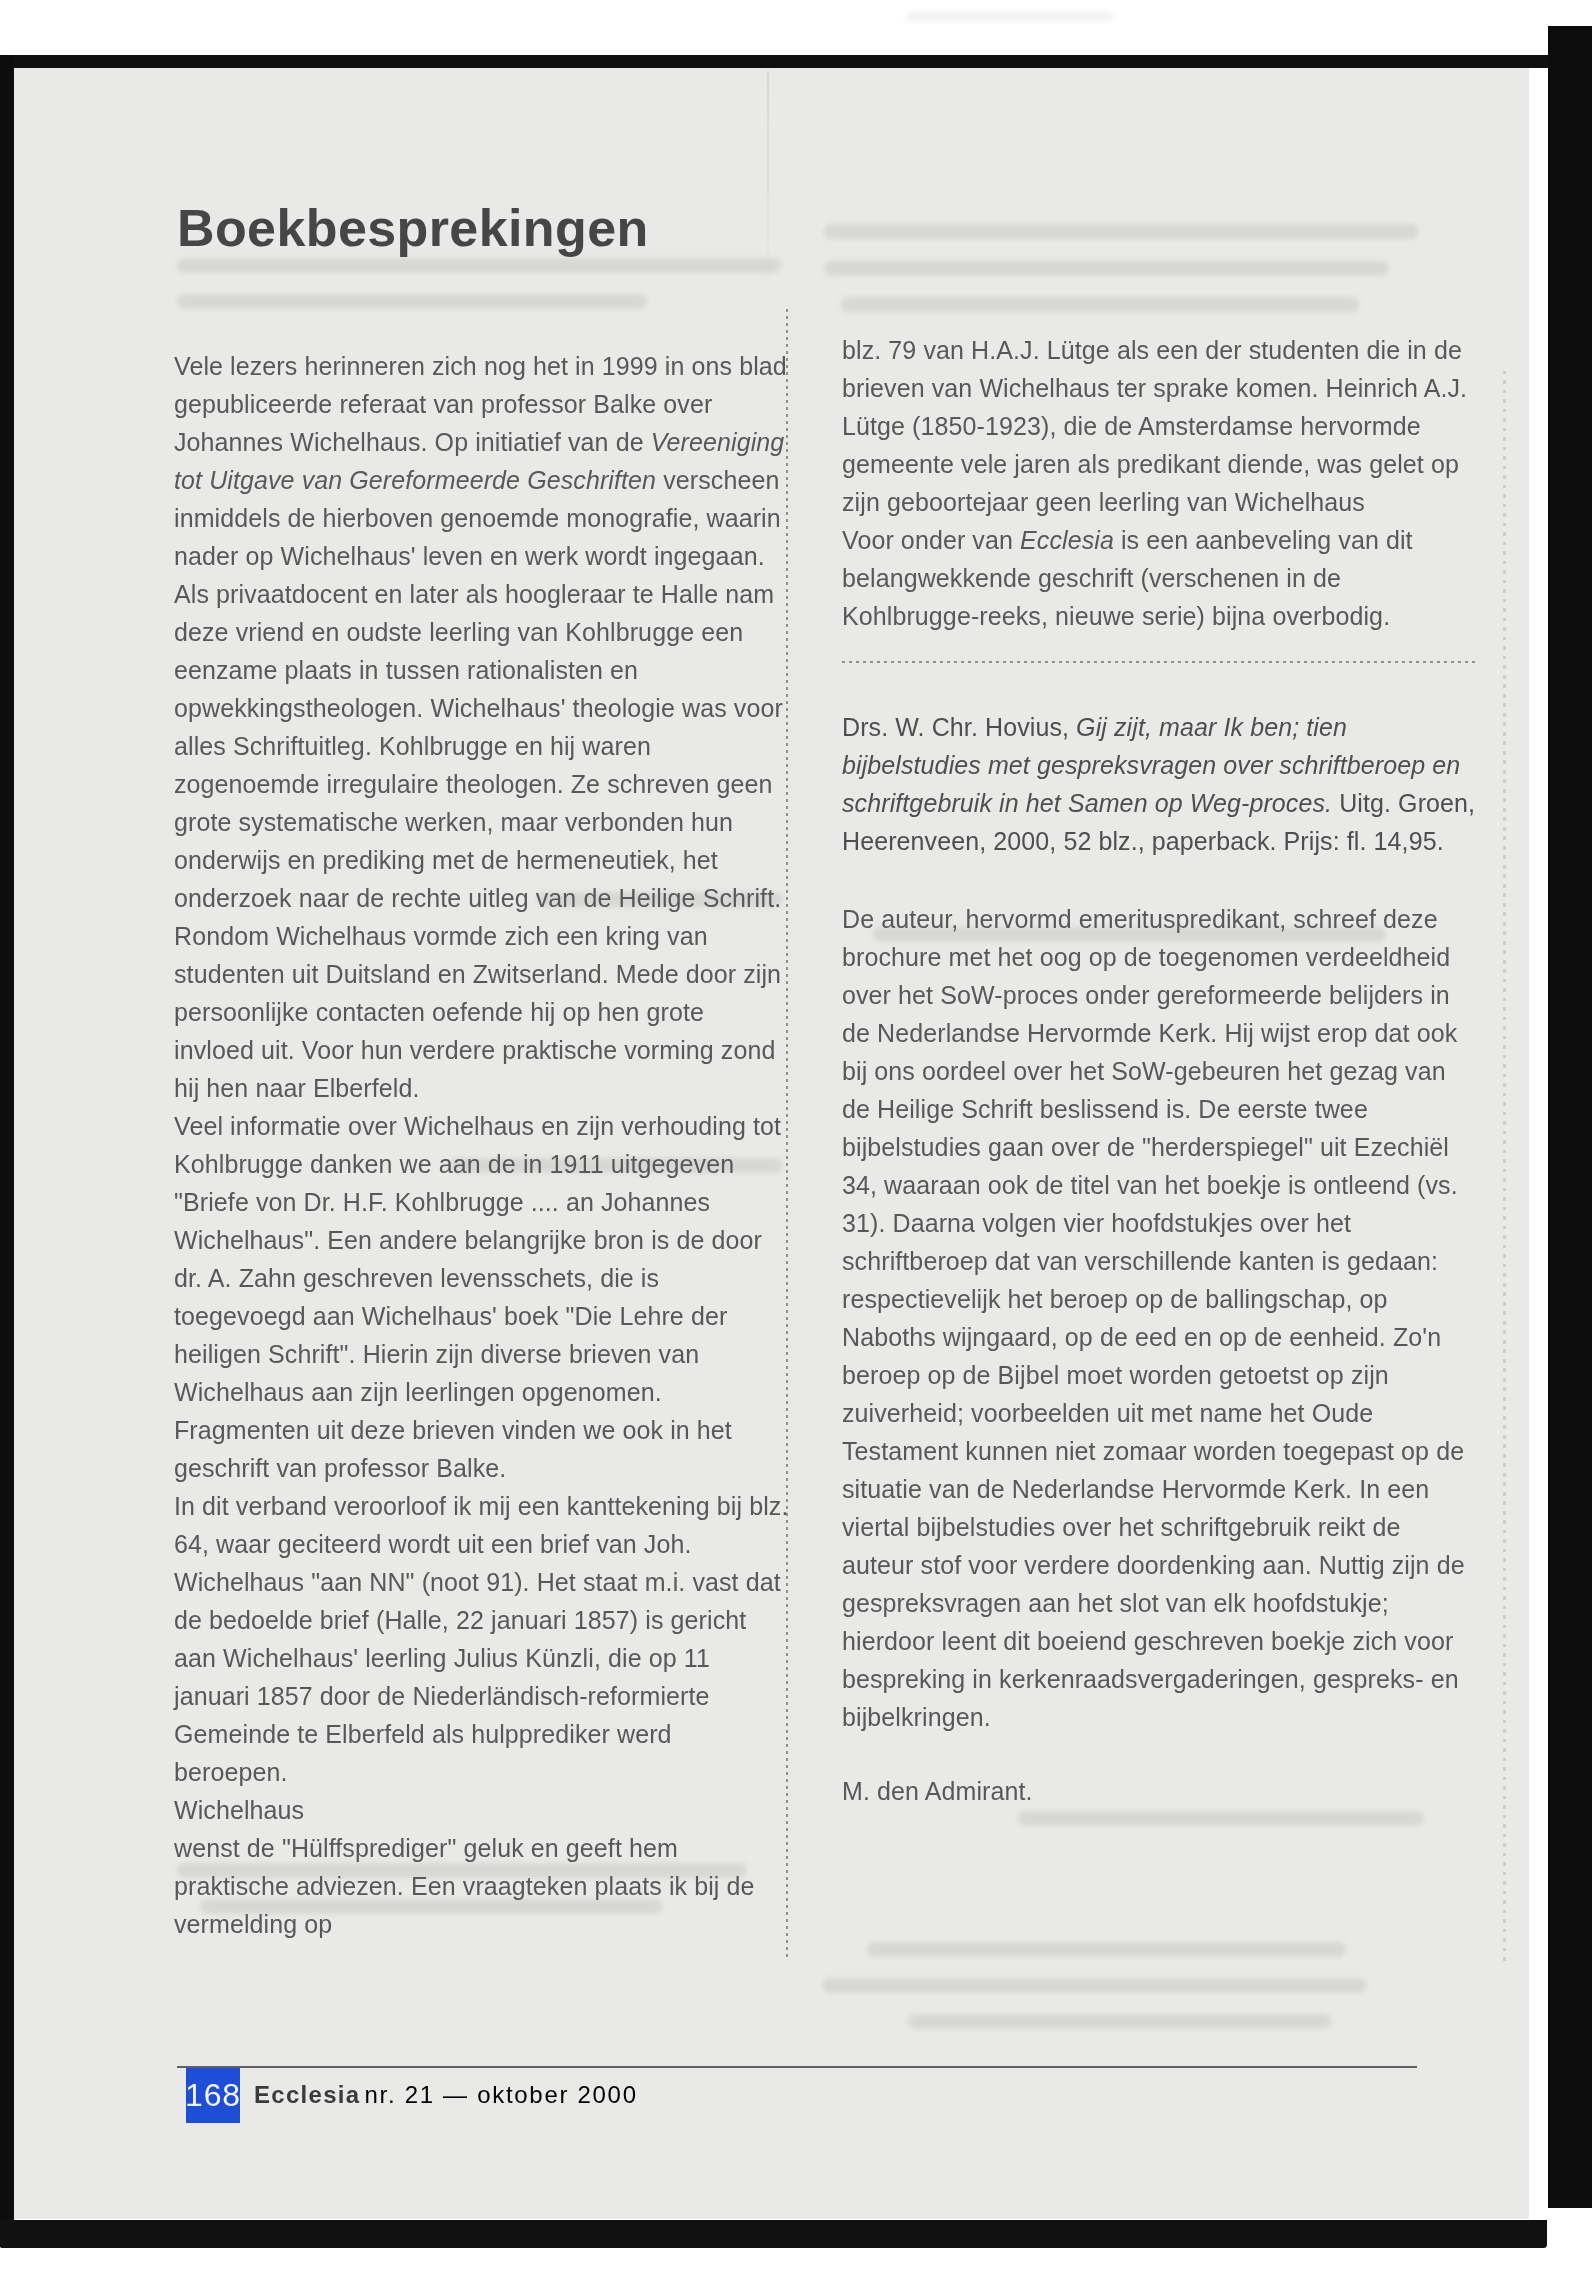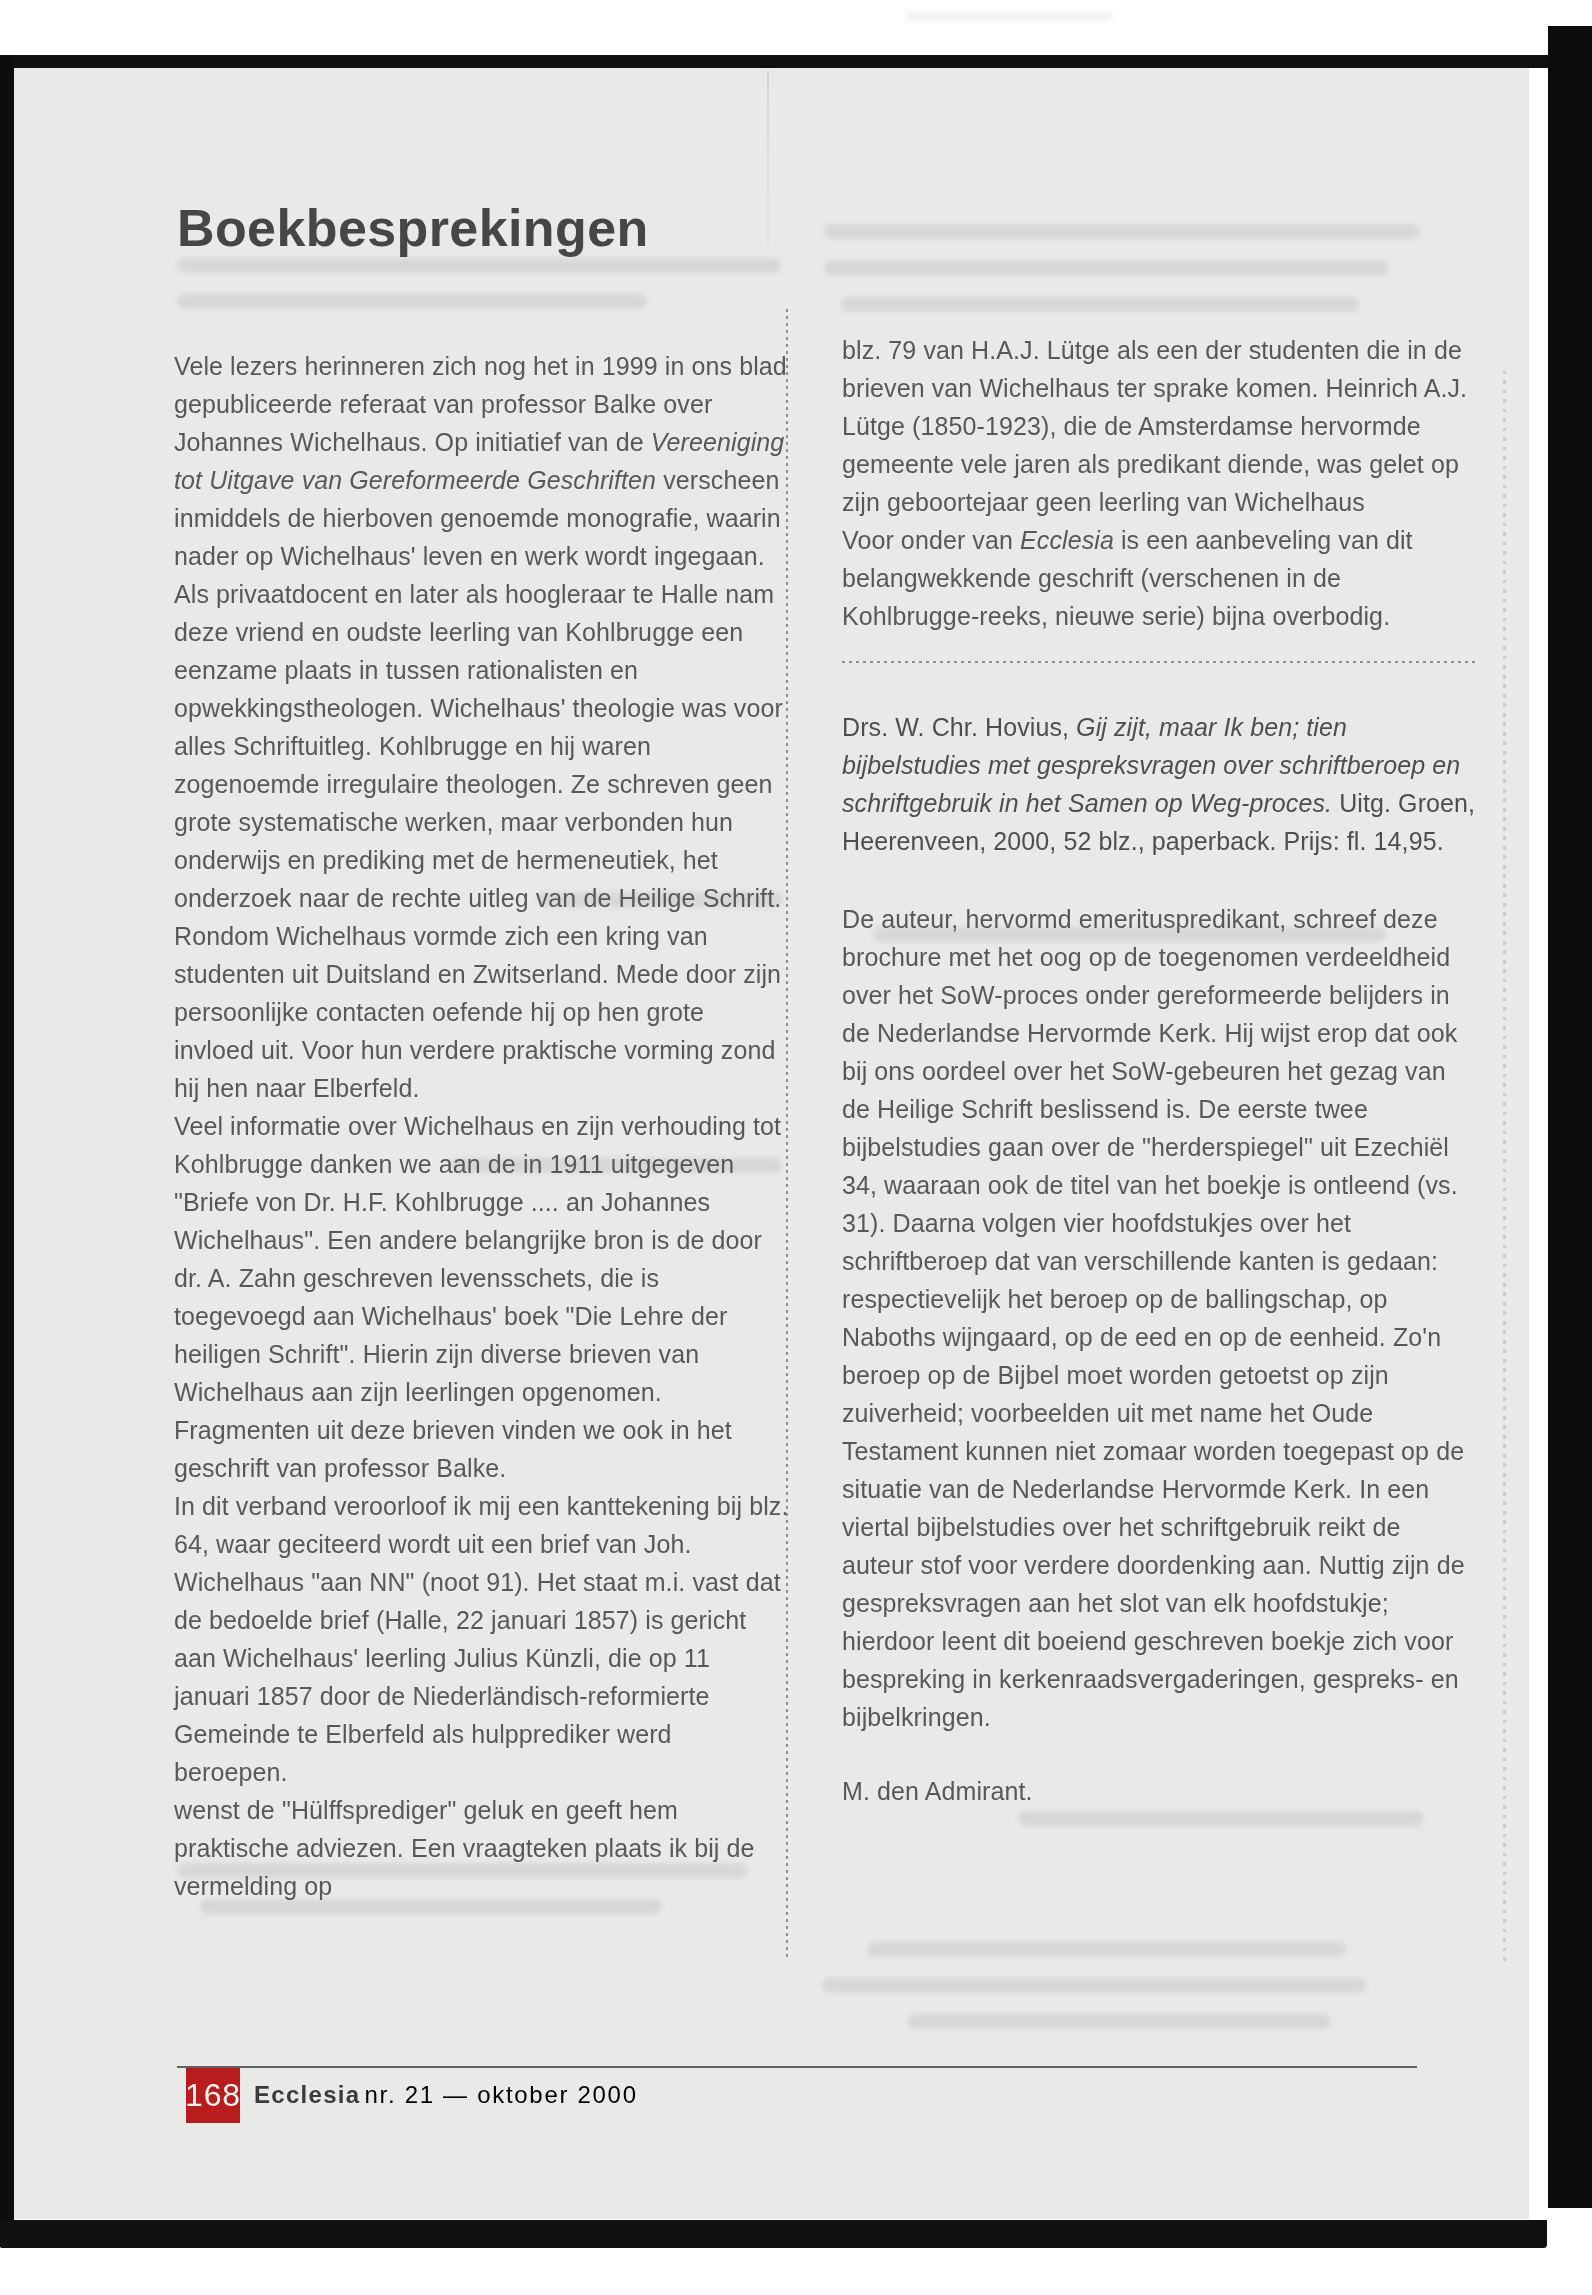--- a/index.html
+++ b/index.html
@@ -42,21 +42,21 @@
   .hdivider{margin-top:26px;width:100%;height:1.7px;
     background:repeating-linear-gradient(to right,#8f8f8f 0 2.6px,transparent 2.6px 7px);}
   .signature{margin-top:31px;}
   .sig2{margin-top:36px;}
   .r2-header{margin-top:45px;}
   .r2-body{margin-top:40px;}
 
   
   .footer-line{position:absolute;left:177px;top:2066px;width:1240px;height:1.7px;background:#616161;}
   .footer-badge{
-    position:absolute;left:186px;top:2068px;width:54px;height:55px;background:#b91c1c;
+    position:absolute;left:186px;top:2068px;width:54px;height:55px;background:#1d4ed8;
     display:flex;align-items:center;justify-content:center;
     color:#f3f3f1;font-size:32px;letter-spacing:0.9px;
   }
   .footer-text{position:absolute;left:254px;top:2080px;font-size:24px;line-height:29px;white-space:nowrap;}
   .journal{font-weight:bold;color:#3b3b3b;letter-spacing:1.3px;}
   .issue{color:#000000;letter-spacing:1.7px;margin-left:4px;}
 </style>
 </head>
 <body>
 
@@ -86,20 +86,21 @@
 <div class="edge-dots"></div>
 
 <h1 class="title">Boekbesprekingen</h1>
 
 <div class="col col-left">
   <div class="body-block">
       <p class="para"><span class="rm">Vele lezers herinneren zich nog het in 1999 in ons blad gepubliceerde referaat van professor Balke over Johannes Wichelhaus. Op initiatief van de </span><span class="it">Vereeniging tot Uitgave van Gereformeerde Geschriften</span><span class="rm"> verscheen inmiddels de hierboven genoemde monografie, waarin nader op Wichelhaus' leven en werk wordt ingegaan. Als privaatdocent en later als hoogleraar te Halle nam deze vriend en oudste leerling van Kohlbrugge een eenzame plaats in tussen rationalisten en opwekkingstheologen. Wichelhaus' theologie was voor alles Schriftuitleg. Kohlbrugge en hij waren zogenoemde irregulaire theologen. Ze schreven geen grote systematische werken, maar verbonden hun onderwijs en prediking met de hermeneutiek, het onderzoek naar de rechte uitleg van de Heilige Schrift.</span></p>
       <p class="para"><span class="rm">Rondom Wichelhaus vormde zich een kring van studenten uit Duitsland en Zwitserland. Mede door zijn persoonlijke contacten oefende hij op hen grote invloed uit. Voor hun verdere praktische vorming zond hij hen naar Elberfeld.</span></p>
       <p class="para"><span class="rm">Veel informatie over Wichelhaus en zijn verhouding tot Kohlbrugge danken we aan de in 1911 uitgegeven "Briefe von Dr. H.F. Kohlbrugge .... an Johannes Wichelhaus". Een andere belangrijke bron is de door dr. A. Zahn geschreven levensschets, die is toegevoegd aan Wichelhaus' boek "Die Lehre der heiligen Schrift". Hierin zijn diverse brieven van Wichelhaus aan zijn leerlingen opgenomen. Fragmenten uit deze brieven vinden we ook in het geschrift van professor Balke.</span></p>
       <p class="para"><span class="rm">In dit verband veroorloof ik mij een kanttekening bij blz. 64, waar geciteerd wordt uit een brief van Joh. Wichelhaus "aan NN" (noot 91). Het staat m.i. vast dat de bedoelde brief (Halle, 22 januari 1857) is gericht aan Wichelhaus' leerling Julius Künzli, die op 11 januari 1857 door de Niederländisch-reformierte Gemeinde te Elberfeld als hulpprediker werd beroepen.</span></p>
+      <p class="para"><span class="rm">Wichelhaus</span></p>
       <p class="para"><span class="rm">wenst de "Hülffsprediger" geluk en geeft hem praktische adviezen. Een vraagteken plaats ik bij de vermelding op</span></p>
     </div>
 </div>
 
 <div class="vdivider"></div>
 
 <div class="col col-right">
   <div>
       <p class="para"><span class="rm">blz. 79 van H.A.J. Lütge als een der studenten die in de brieven van Wichelhaus ter sprake komen. Heinrich A.J. Lütge (1850-1923), die de Amsterdamse hervormde gemeente vele jaren als predikant diende, was gelet op zijn geboortejaar geen leerling van Wichelhaus</span></p>
       <p class="para"><span class="rm">Voor onder van </span><span class="it">Ecclesia</span><span class="rm"> is een aanbeveling van dit belangwekkende geschrift (verschenen in de Kohlbrugge-reeks, nieuwe serie) bijna overbodig.</span></p>

